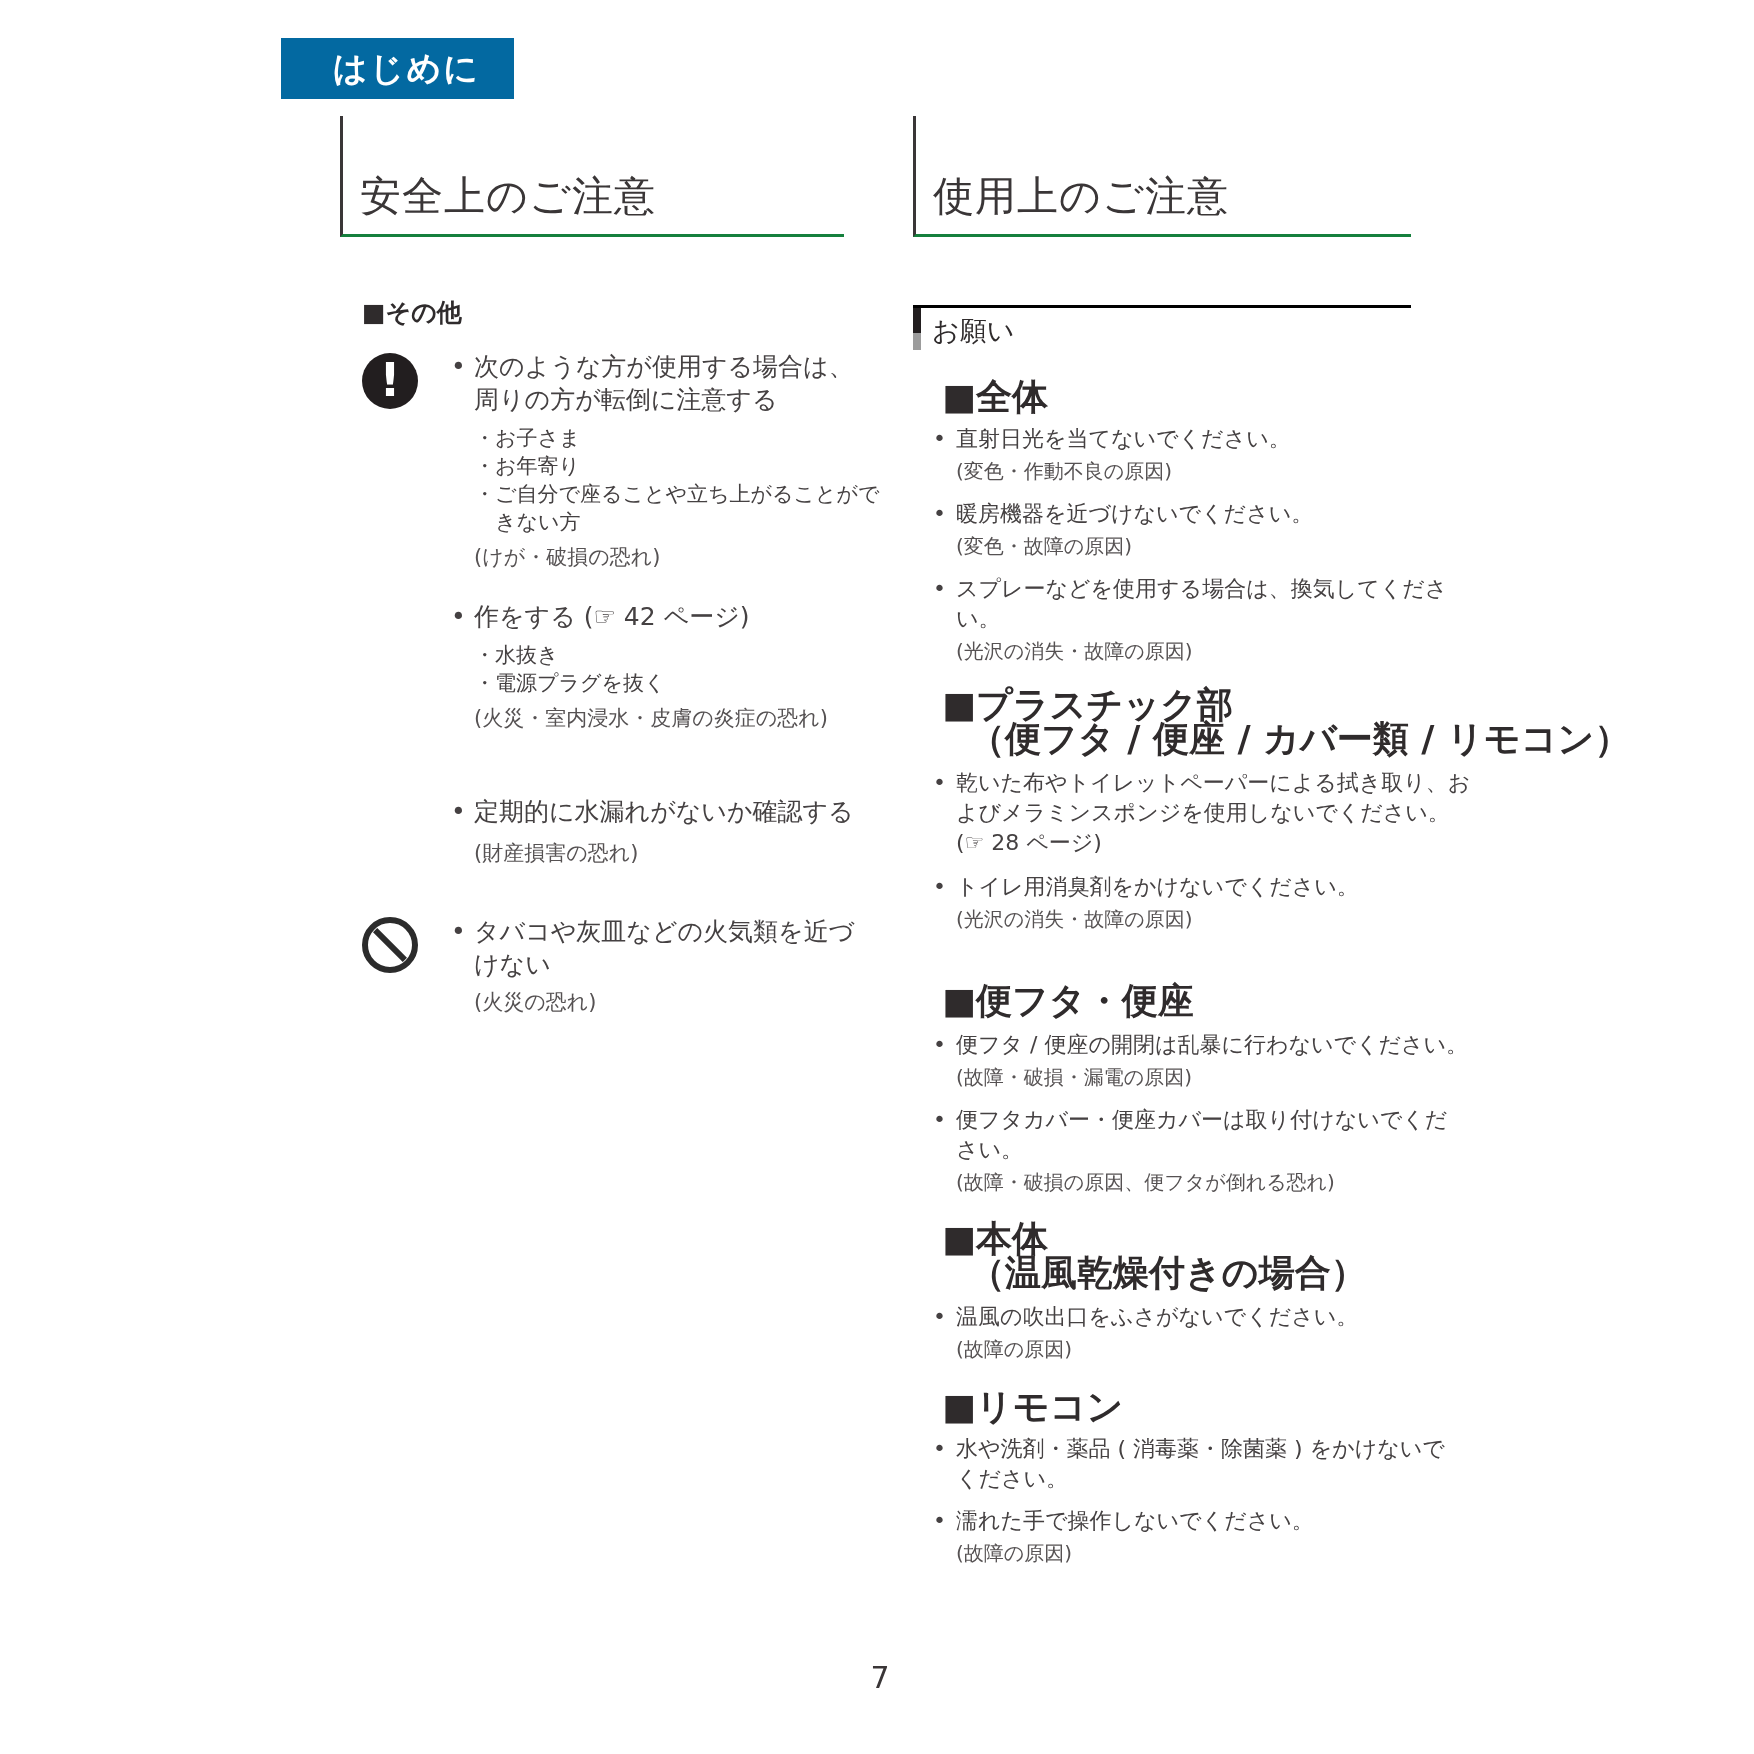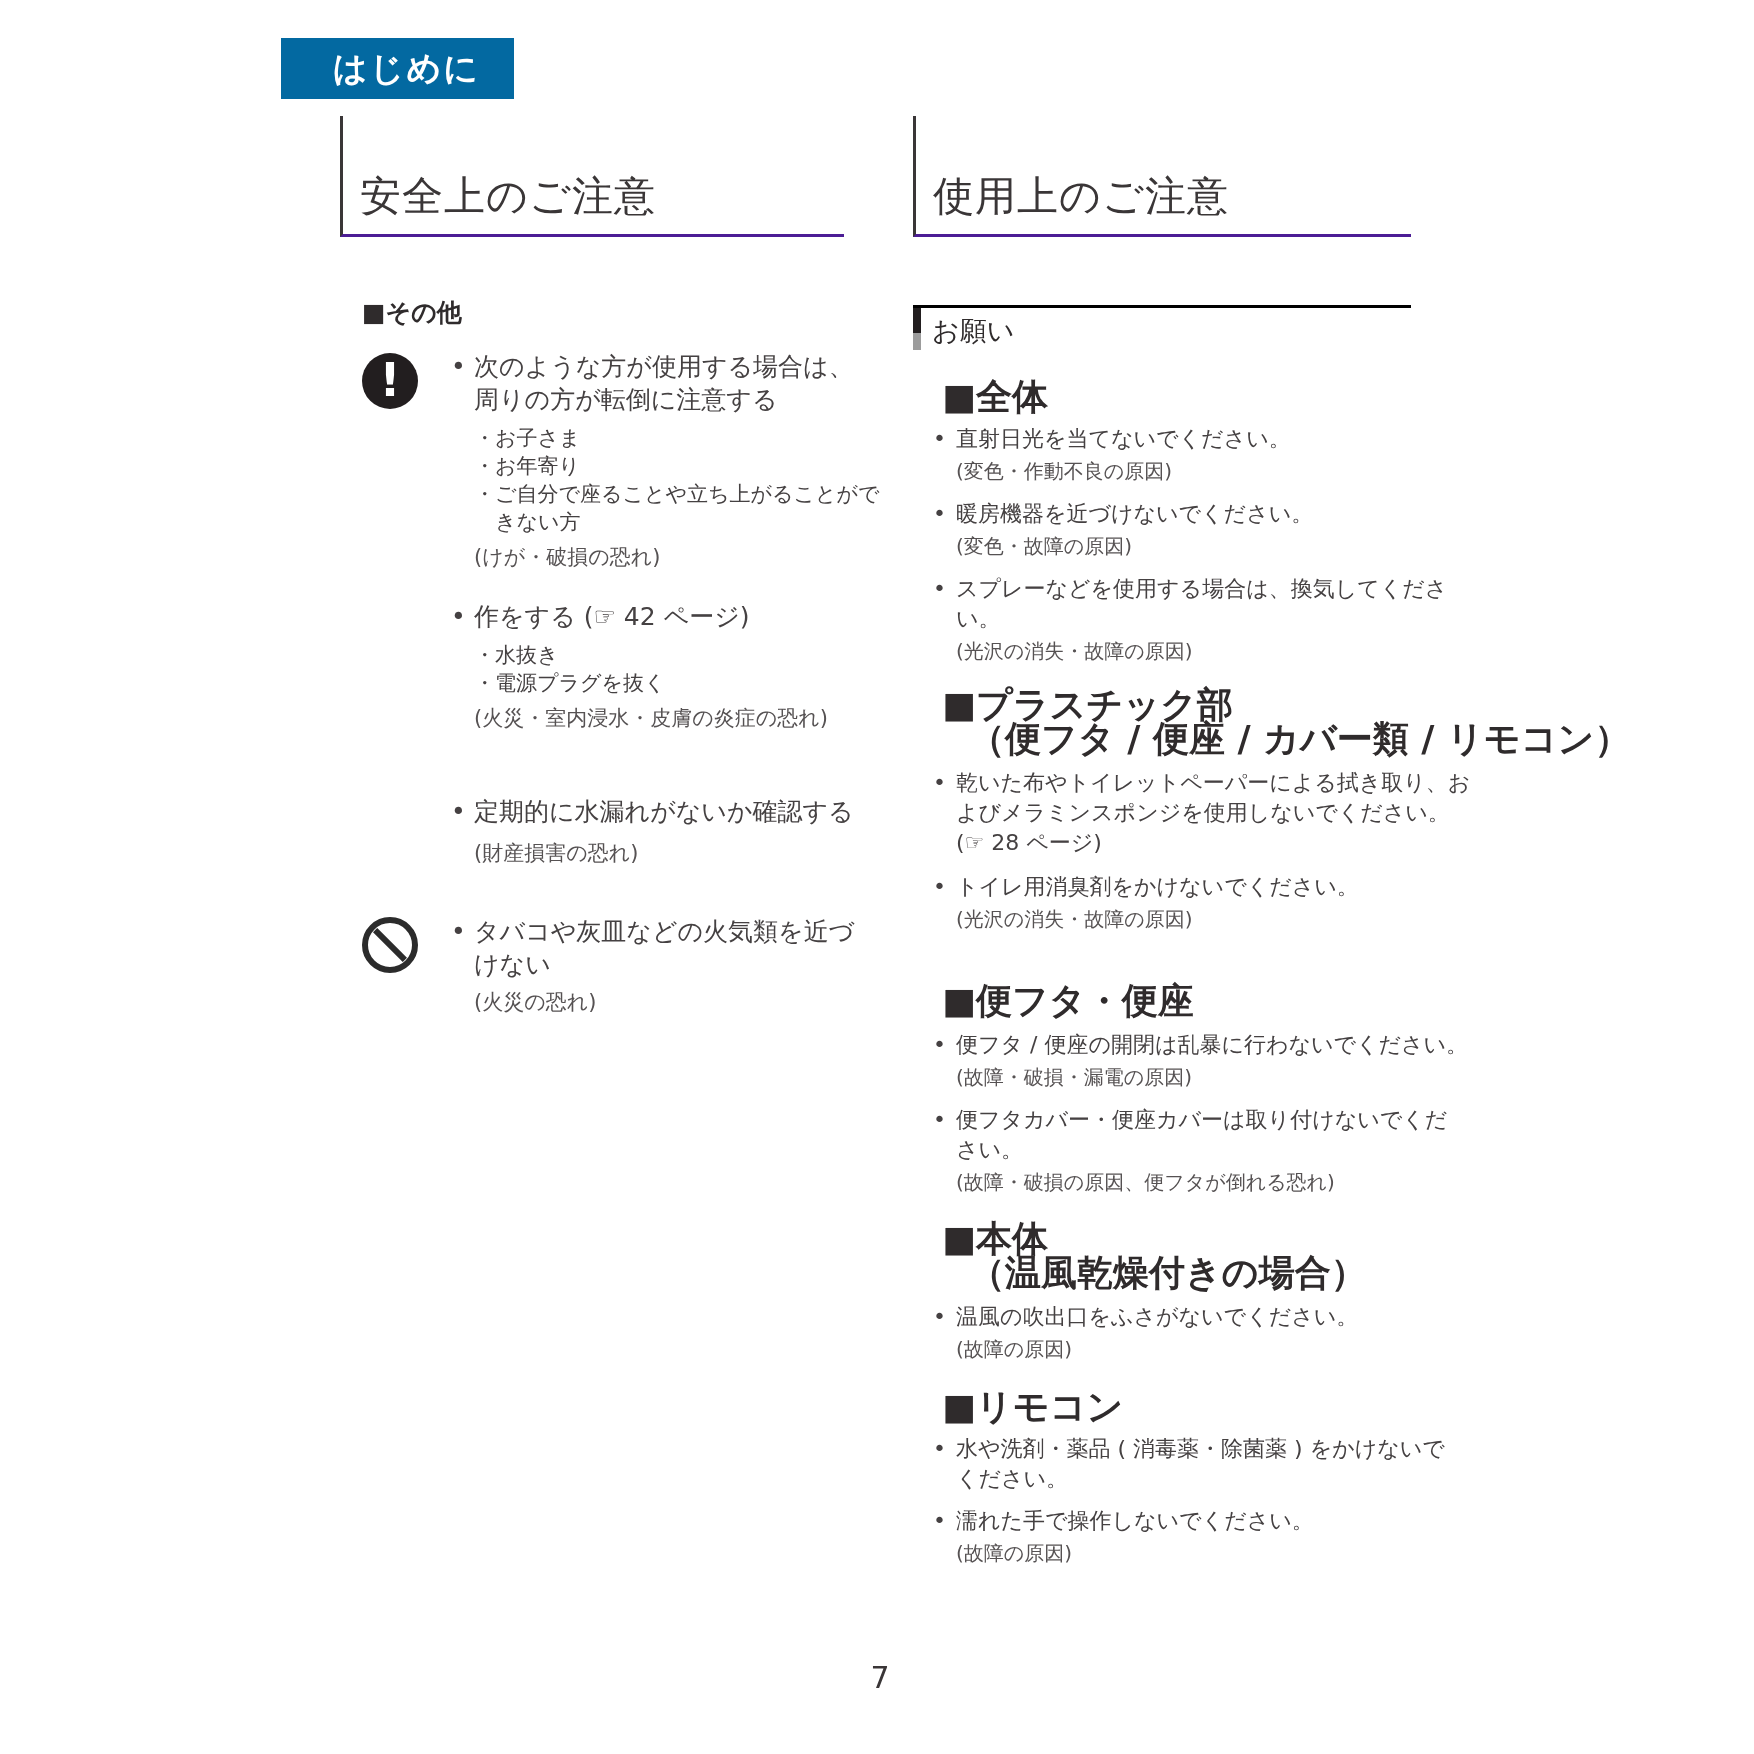--- a/index.html
+++ b/index.html
@@ -12,21 +12,21 @@
   
   .banner{
     left:257px;top:38px;width:233px;height:61px;background:#0369a1;
     display:flex;align-items:center;justify-content:flex-end;
     padding-right:34px;box-sizing:border-box;margin-left:24px;
   }
   .banner span{color:#ffffff;font-size:34px;font-weight:bold;letter-spacing:2px;white-space:nowrap;}
 
   
   .heading-block{
-    border-left:3px solid #3a3637;border-bottom:3px solid #4c1d95;
+    border-left:3px solid #3a3637;border-bottom:3px solid #15803d;
     display:flex;align-items:flex-end;box-sizing:border-box;
   }
   .heading-block h1{
     margin:0;padding:0 0 10px 17px;font-size:41px;font-weight:400;
     color:#3a3637;letter-spacing:1px;white-space:nowrap;
   }
   .hb-left{left:340px;top:116px;width:504px;height:121px;}
   .hb-right{left:913px;top:116px;width:498px;height:121px;}
 
   

